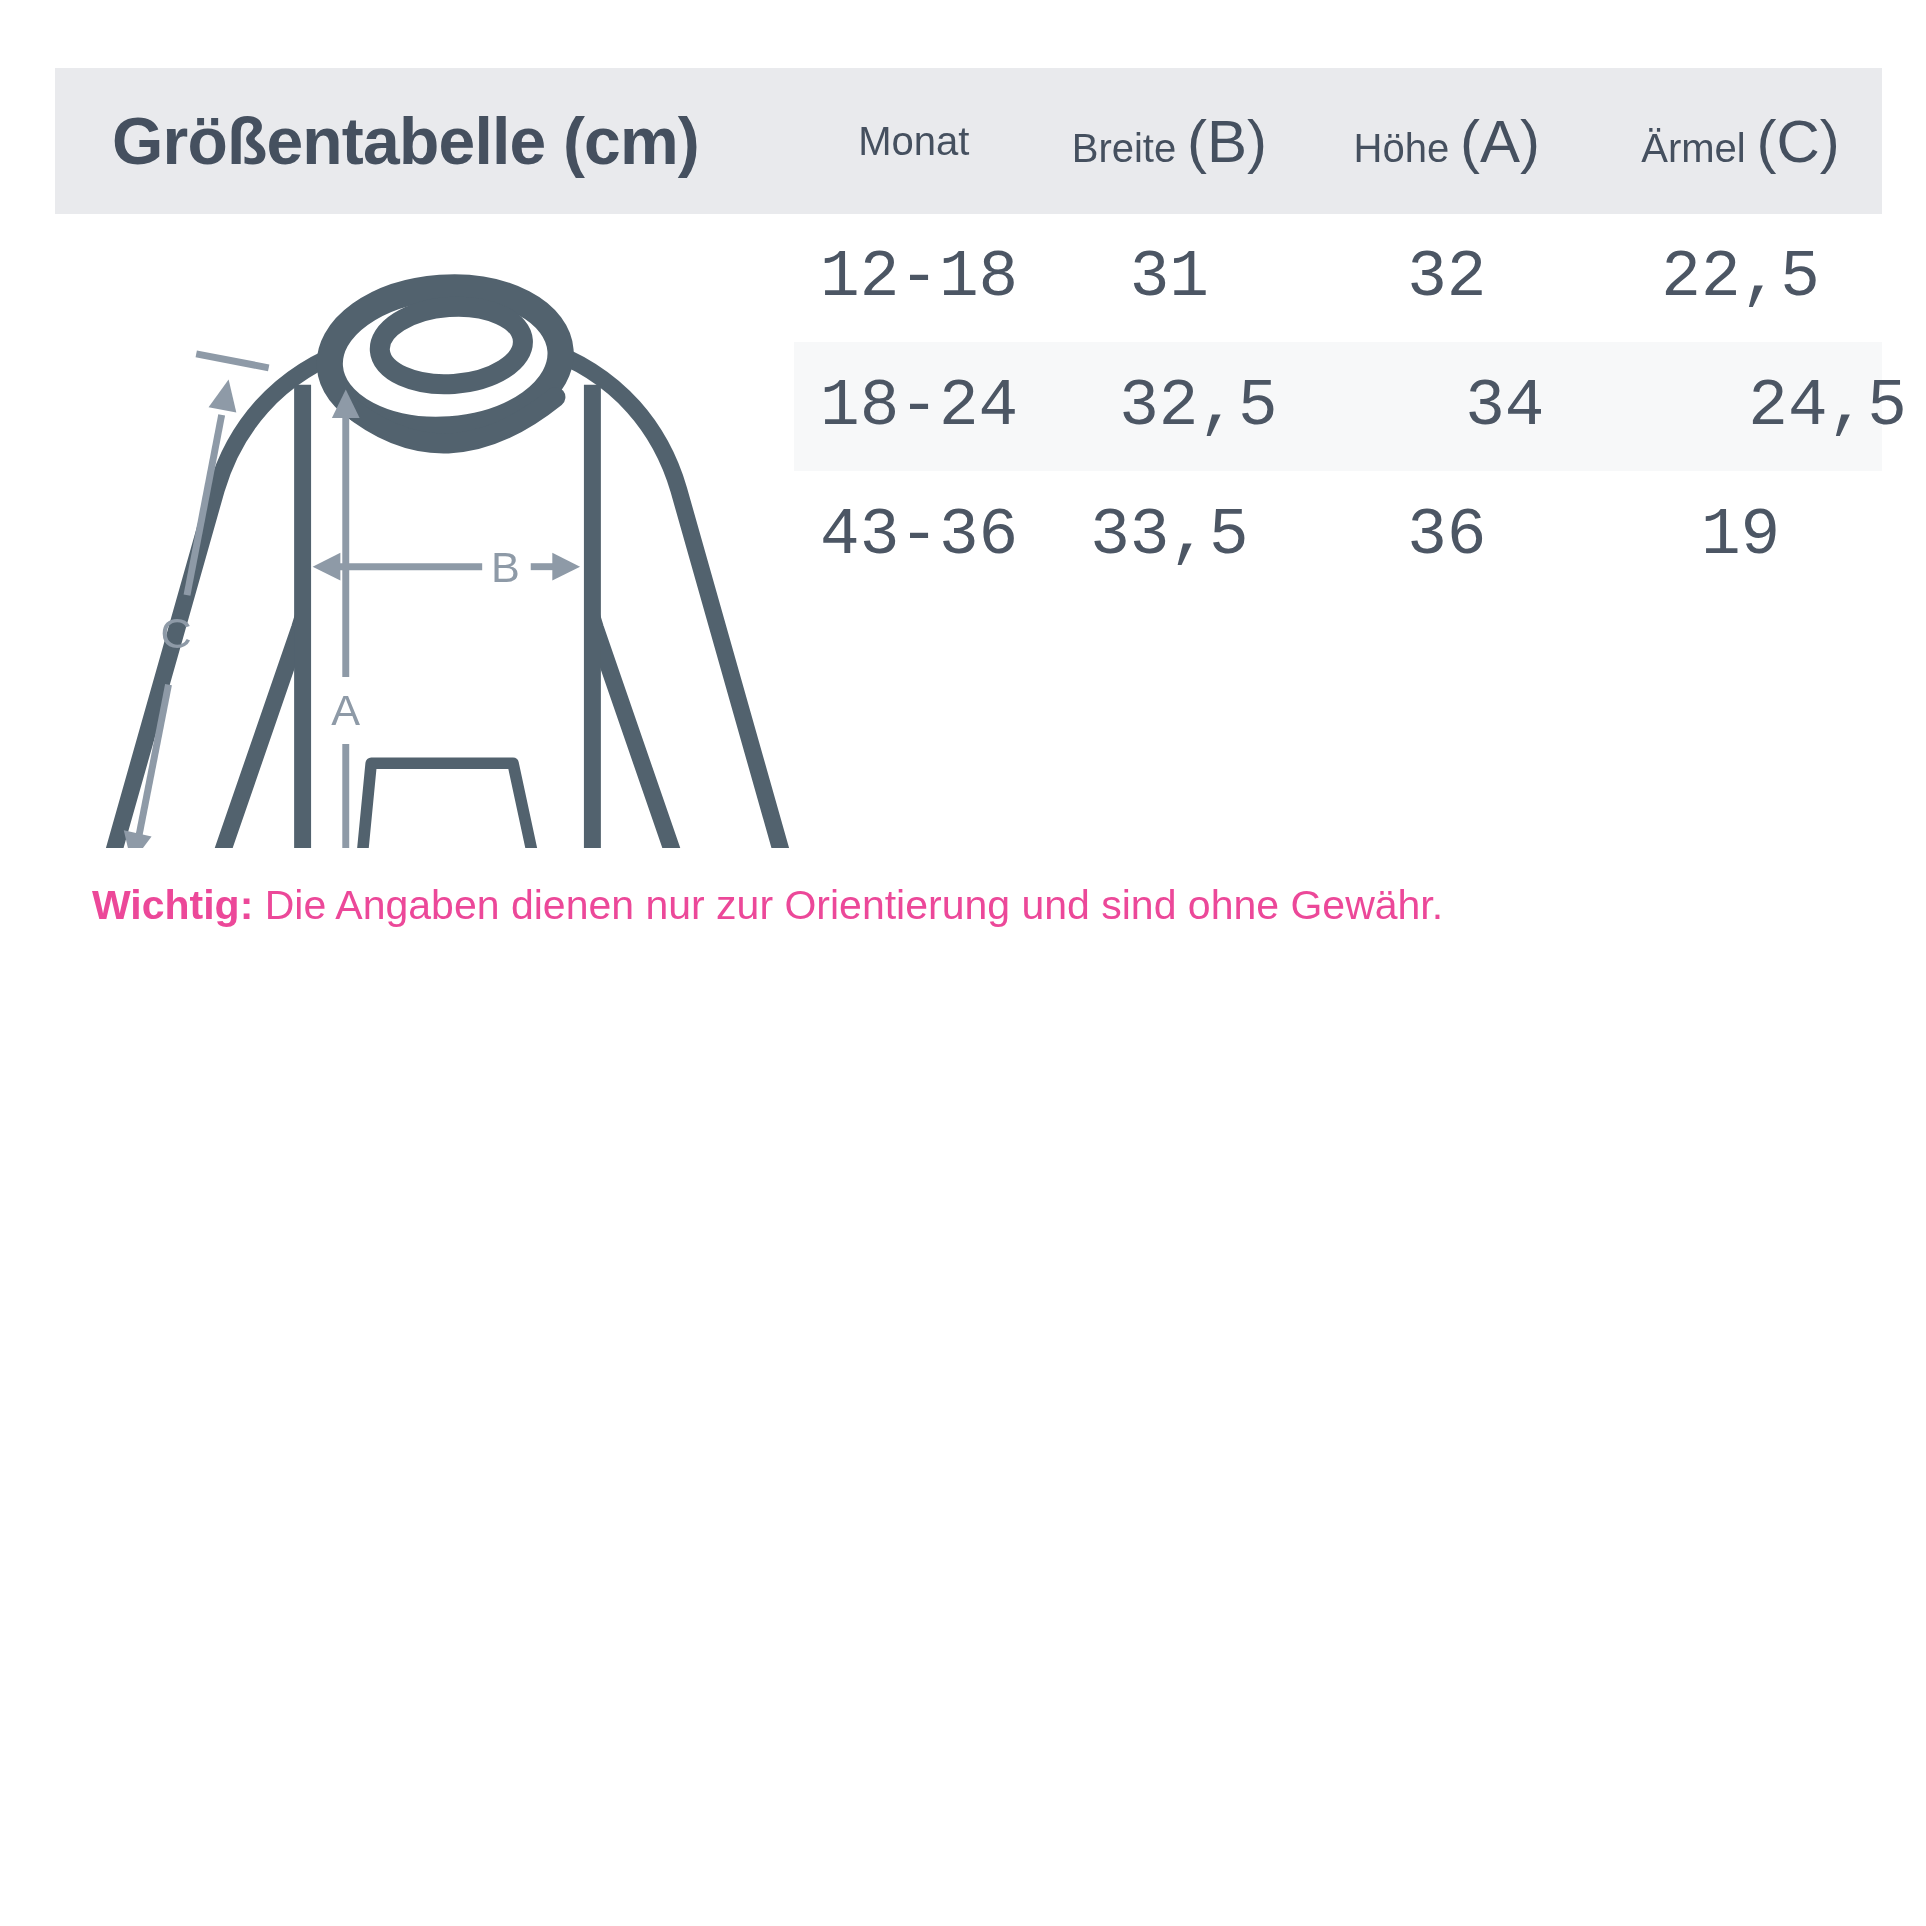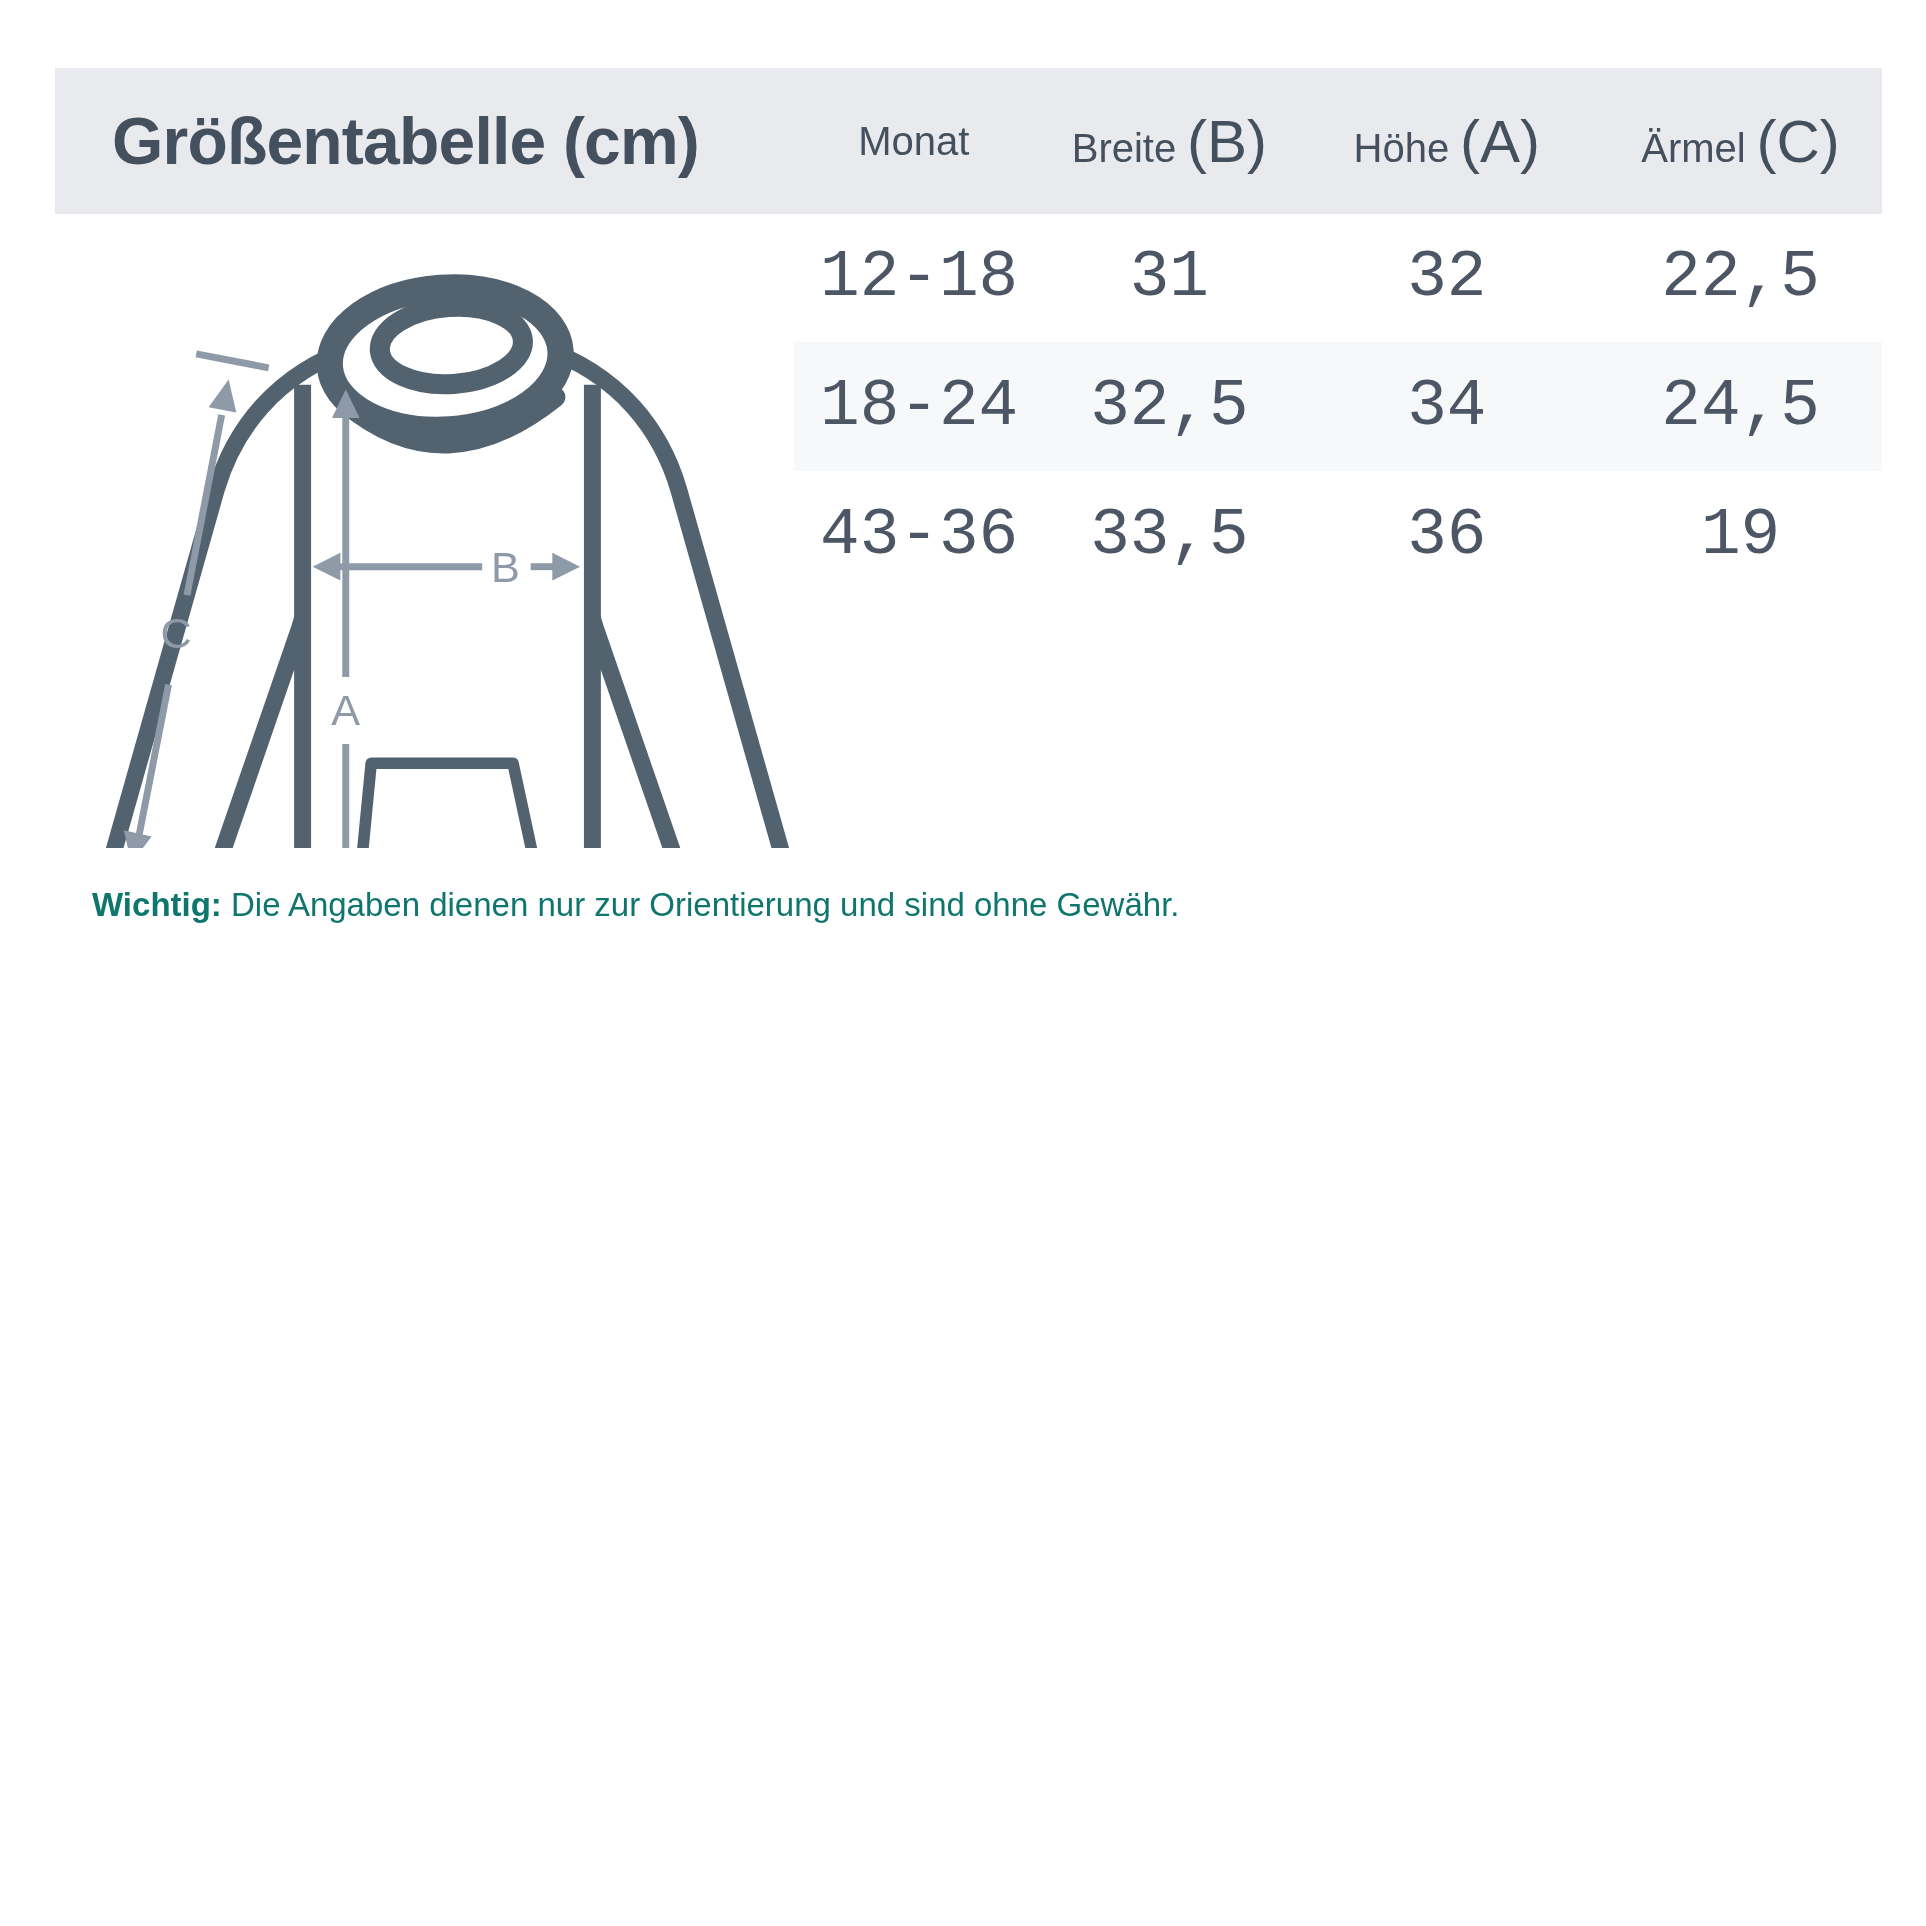--- a/index.html
+++ b/index.html
@@ -13,28 +13,28 @@
 
   
   .grid{display:grid;grid-template-columns:23% 23% 28% 26%;width:1088px;}
   .head-grid{position:absolute;left:739px;top:0;height:146px;align-items:center;}
   .hcell{display:flex;align-items:baseline;justify-content:center;white-space:nowrap;color:#45505f;}
   .hlabel{font-size:40px;font-weight:normal;}
   .hsuffix{font-size:60px;font-weight:400;margin-left:10.8px;}
 
   .rows{position:absolute;left:794px;top:213px;width:1088px;font-family:Liberation Mono, monospace;}
   .row{height:129px;align-items:center;}
-  .row.striped{background:#f7f8f9;}
+  .row.striped{background:#f7f8f9;gap:29px;}
   .cell{text-align:center;font-size:66px;font-weight:400;color:#4c5664;white-space:nowrap;}
 
   
   .figure{position:absolute;left:62px;top:216px;width:771px;height:632px;}
 
   
-  .note{position:absolute;left:92px;top:865px;color:#0f766e;font-size:33px;}
+  .note{position:absolute;left:92px;top:865px;color:#ec4899;font-size:41px;}
   .note .nline{line-height:80px;white-space:nowrap;}
   .note .nbold{font-weight:bold;}
 </style>
 </head>
 <body>
 
 <div id="page">
 
   <div class="band">
     <div class="title">Größentabelle (cm)</div>

